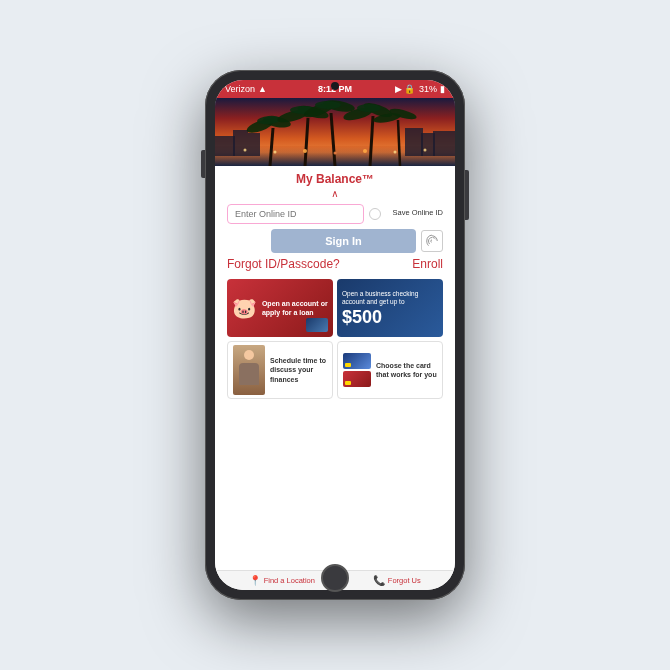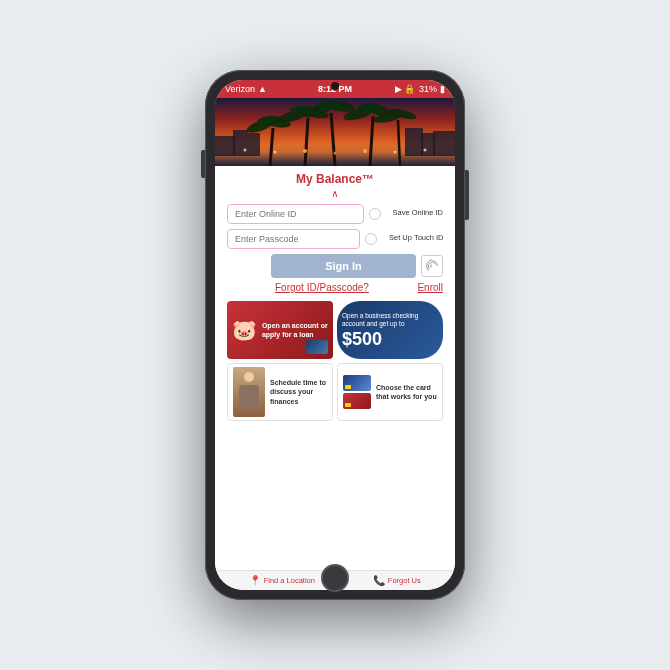--- a/index.html
+++ b/index.html
@@ -195,24 +195,22 @@
     }
 
     .links-row {
       display: flex;
       justify-content: space-between;
       margin-bottom: 8px;
     }
 
     .link-text {
       color: #c8313a;
-      font-size: 10px;
-      text-decoration: underline;
+      font-size: 12px;
       cursor: pointer;
-      margin-left: 48px;
     }
 
     .promo-grid {
       display: grid;
       grid-template-columns: 1fr 1fr;
       gap: 4px;
     }
 
     .promo-card {
       border-radius: 4px;
@@ -378,27 +376,20 @@
       <div class="balance-caret">∧</div>
 
       <div class="input-row">
         <input class="input-field" type="text" placeholder="Enter Online ID" style="">
         <label class="checkbox-label">
           <div class="circle-checkbox"></div>
           <span>Save Online ID</span>
         </label>
       </div>
 
-      <div class="input-row">
-        <input class="input-field" type="password" placeholder="Enter Passcode" style="">
-        <label class="checkbox-label">
-          <div class="circle-checkbox"></div>
-          <span>Set Up Touch ID</span>
-        </label>
-      </div>
 
       <div class="sign-in-row">
         <button class="sign-in-btn">Sign In</button>
         <div class="fingerprint-icon">
           <svg width="14" height="14" viewBox="0 0 24 24" fill="none" stroke="#888" stroke-width="1.5">
             <path d="M12 2C7 2 3 6 3 12c0 3 1 6 3 8"></path>
             <path d="M12 6c-3.3 0-6 2.7-6 6 0 2 .7 3.8 1.8 5.2"></path>
             <path d="M12 10c-1.1 0-2 .9-2 2 0 1 .4 1.8 1 2.4"></path>
             <path d="M18 8.5C17 7 15 6 13 6"></path>
             <path d="M21 12c0-5-4-9-9-9"></path>
@@ -416,21 +407,21 @@
         <div class="promo-card promo-card-red">
           <span style="font-size:20px; margin-right:5px;">🐷</span>
           <div>
             <p class="promo-text" style="color:white; font-size:7px;">Open an account or apply for a loan</p>
           </div>
           <div style="position:absolute; right:5px; bottom:5px;">
             <div style="width:22px; height:14px; background:linear-gradient(135deg,#1a3a6b,#4a7ab0); border-radius:2px;"></div>
           </div>
         </div>
 
-        <div class="promo-card promo-card-blue" style="flex-direction:column; justify-content:center;border-radius:23px;">
+        <div class="promo-card promo-card-blue" style="flex-direction:column; justify-content:center;">
           <p style="font-size:6.5px; color:white; line-height:1.3; margin-bottom:2px;">Open a business checking account and get up to</p>
           <p style="font-size:18px; font-weight:700; color:white; line-height:1;">$500</p>
         </div>
 
         <div class="promo-card promo-card-white">
 
           <div style="width:32px; height:50px; background:linear-gradient(to bottom,#c8a882,#8a6040); border-radius:2px; overflow:hidden; flex-shrink:0; margin-right:5px; position:relative;">
 
             <div style="width:10px; height:10px; background:#f5c8a0; border-radius:50%; position:absolute; top:5px; left:11px;"></div>
             <div style="width:20px; height:22px; background:#8a7060; position:absolute; top:18px; left:6px; border-radius:4px 4px 0 0;"></div>

